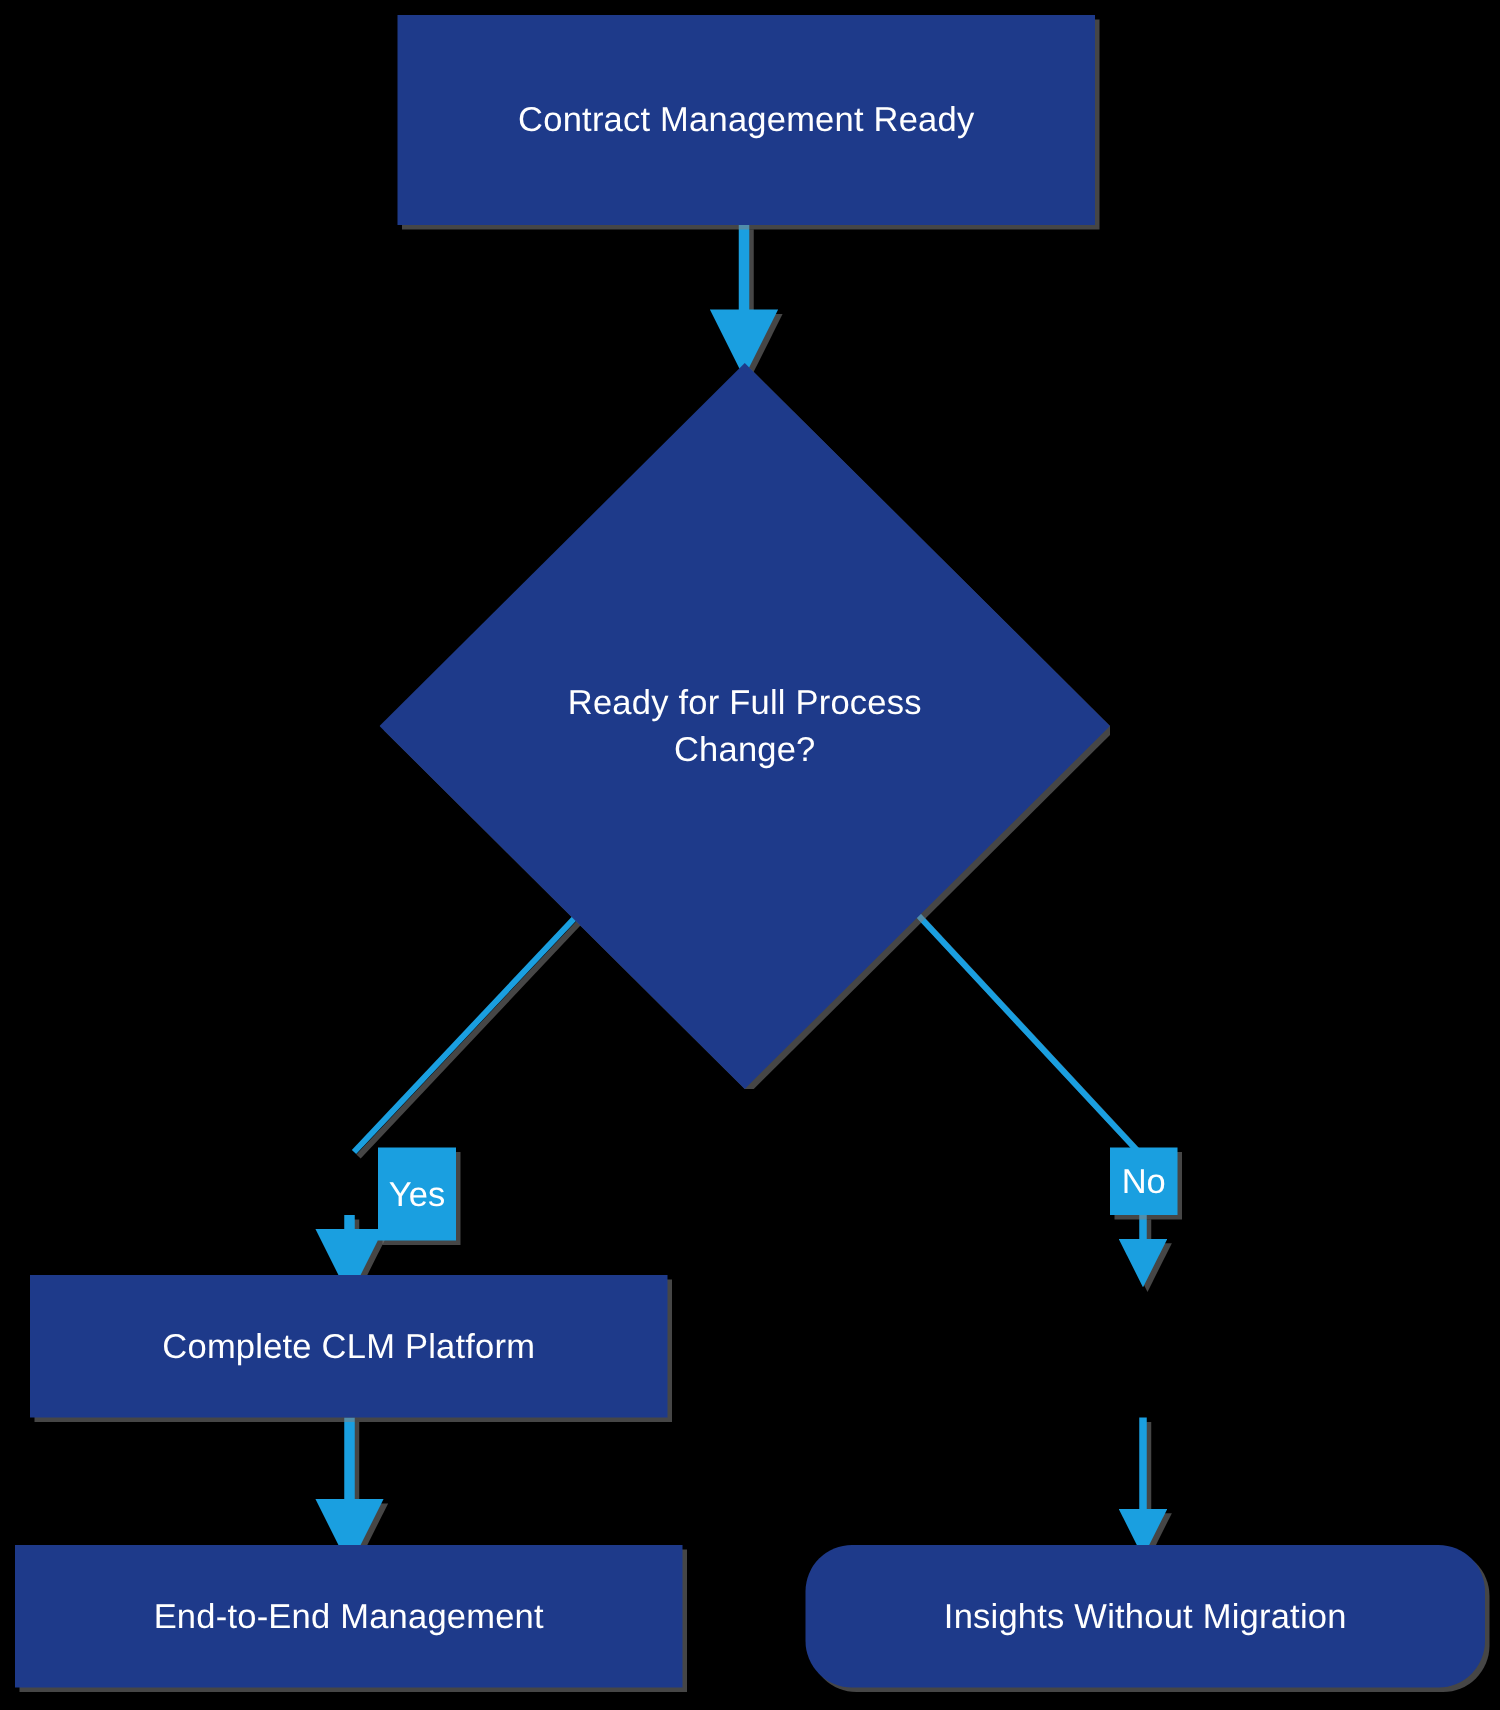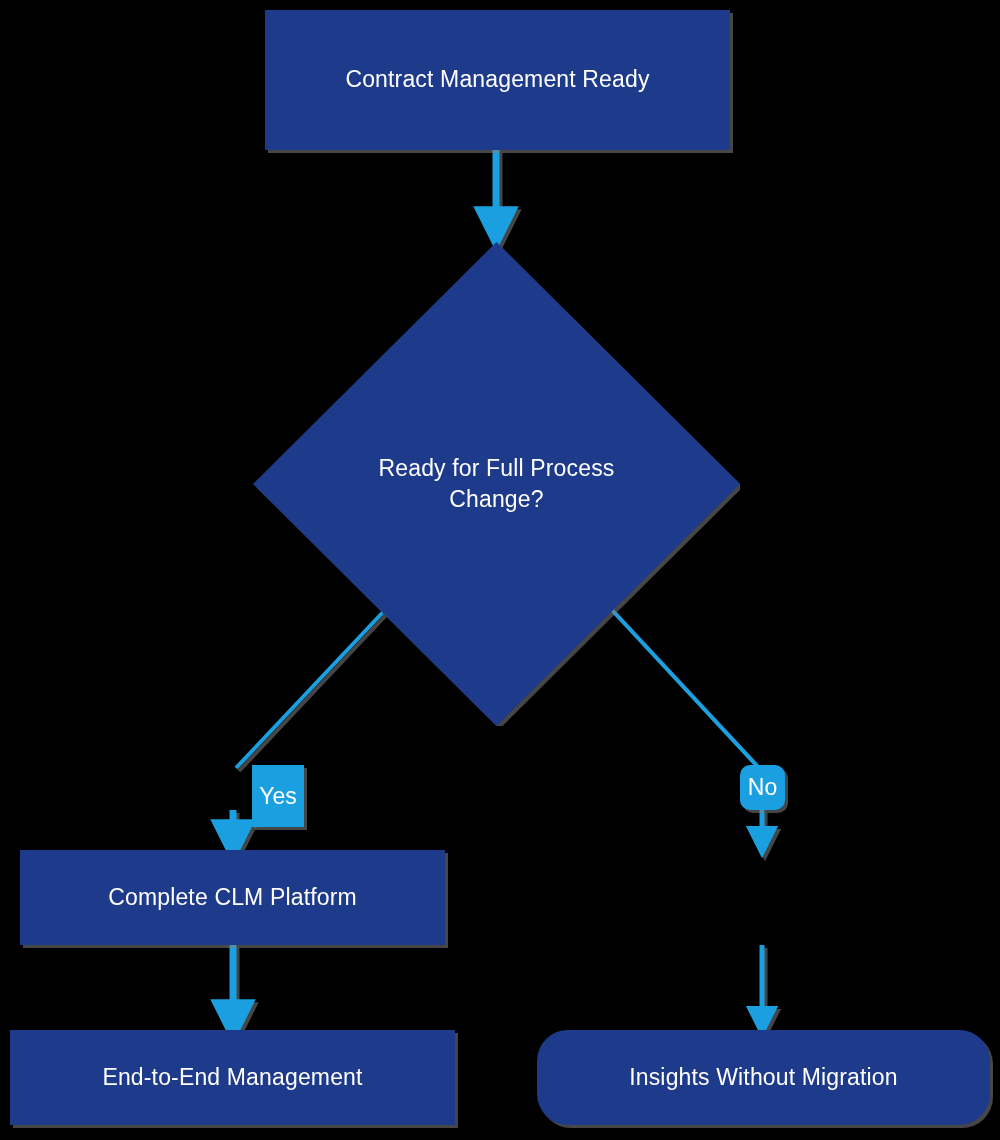--- a/index.html
+++ b/index.html
@@ -101,21 +101,21 @@
     color: #ffffff;
     font-size: 23px;
     font-family: "Liberation Sans", sans-serif;
     box-shadow: 3px 3px 0 rgba(128,128,128,0.55);
     z-index: 4;
   }
   #edge-label-yes {
     left: 207px; top: 765px; width: 52px; height: 62px; margin-left: 45px;
   }
   #edge-label-no {
-    left: 740px; top: 765px; width: 45px; height: 45px; border-radius: 10px;
+    left: 740px; top: 765px; width: 45px; height: 45px;
   }
 </style>
 </head>
 <body>
 
 <div id="flow-canvas">
 
   <svg id="edge-layer" viewBox="0 0 1000 1140" width="1000" height="1140" xmlns="http://www.w3.org/2000/svg">
     <defs>
       <marker id="arrow-blue" viewBox="0 0 12 12" refX="6" refY="6" markerWidth="6.5" markerHeight="6.5" orient="auto-start-reverse">

